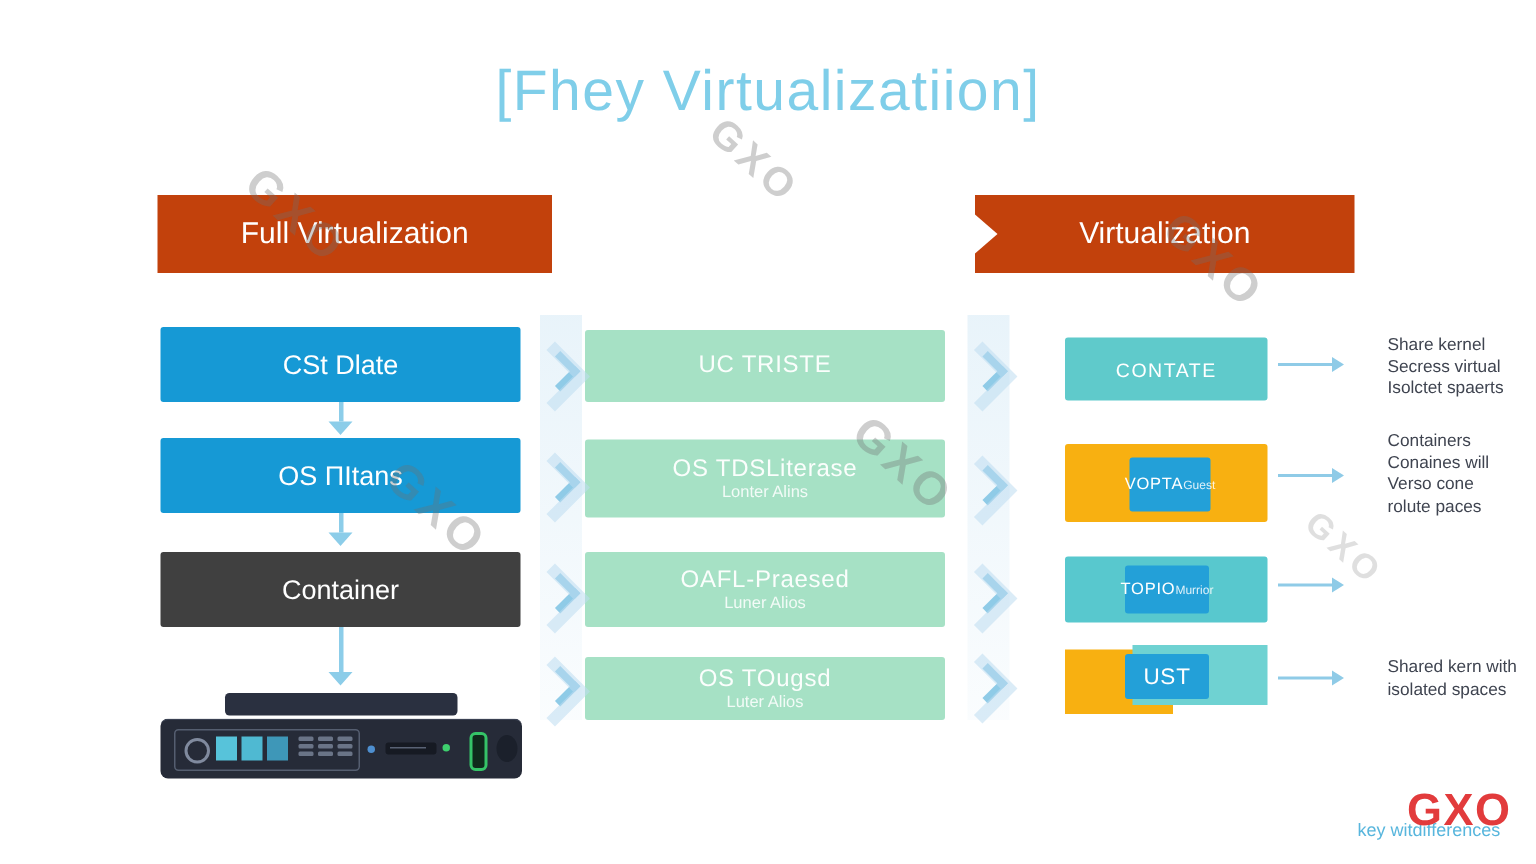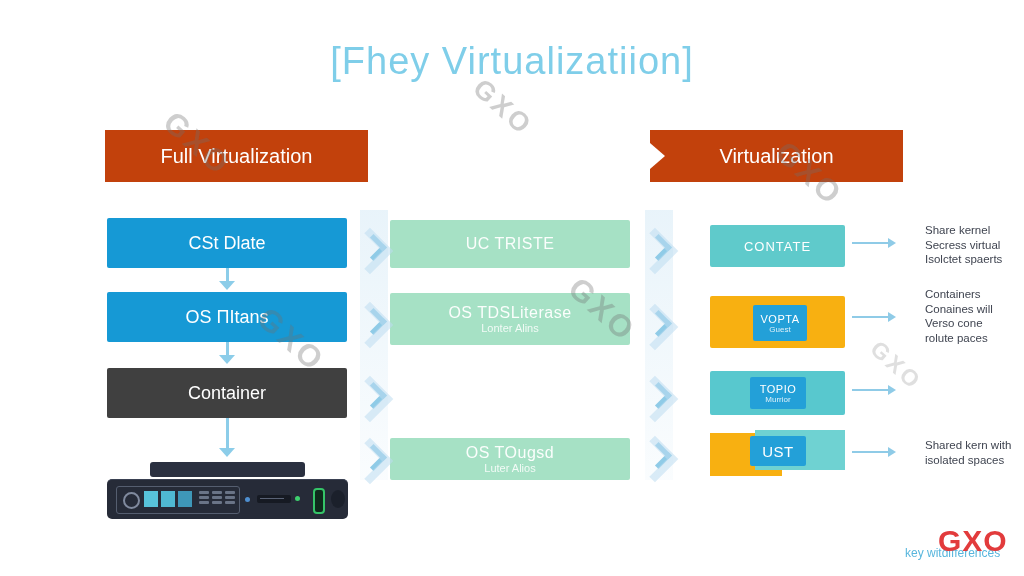--- a/index.html
+++ b/index.html
@@ -67,21 +67,21 @@
 
   
   .c3outer{left:710px;width:135px;border-radius:2px;}
   #c3b1{top:225px;height:42px;background:#5FCACB;color:#fff;display:flex;align-items:center;
         justify-content:center;font-size:13px;letter-spacing:1px;}
   #c3b2{top:296px;height:52px;background:#F8B011;}
   #c3b3{top:371px;height:44px;background:#58C8CE;}
   #c3b4{top:430px;height:46px;}
   #c3b4 .part-orange{position:absolute;left:0;top:3px;width:72px;height:43px;background:#F8B011;}
   #c3b4 .part-teal{position:absolute;left:45px;top:0;width:90px;height:40px;background:#6FD2D2;}
-  .inner{position:absolute;background:#23A0D8;color:#fff;display:flex;flex-direction:column;
+  .inner{position:absolute;background:#23A0D8;color:#fff;display:flex;
          align-items:center;justify-content:center;border-radius:2px;z-index:2;}
   #c3b2 .inner{left:43px;top:9px;width:54px;height:36px;}
   #c3b3 .inner{left:40px;top:6px;width:56px;height:32px;}
   #c3b4 .inner{left:40px;top:6px;width:56px;height:30px;}
   .inner .t{font-size:11px;letter-spacing:0.5px;}
   .inner .s{font-size:8px;color:rgba(255,255,255,0.85);}
   #c3b4 .inner .t{font-size:15px;}
 
   
   .narrow{height:2px;background:#8FCBE7;left:852px;width:36px;}
@@ -166,20 +166,24 @@
   <div class="chev" id="ch2c"></div>
   <div class="chev" id="ch2d"></div>
 
   <div class="abs b-green" id="c2b1">
     <span class="t">UC TRISTE</span>
   </div>
   <div class="abs b-green" id="c2b2">
     <span class="t">OS TDSLiterase</span>
     <span class="s">Lonter Alins</span>
   </div>
+  <div class="abs b-green" id="c2b3">
+    <span class="t">OAFL-Praesed</span>
+    <span class="s">Luner Alios</span>
+  </div>
   <div class="abs b-green" id="c2b4">
     <span class="t">OS TOugsd</span>
     <span class="s">Luter Alios</span>
   </div>
 
   <div class="abs c3outer" id="c3b1">
     <span>CONTATE</span>
   </div>
   <div class="abs c3outer" id="c3b2">
     <div class="inner">

